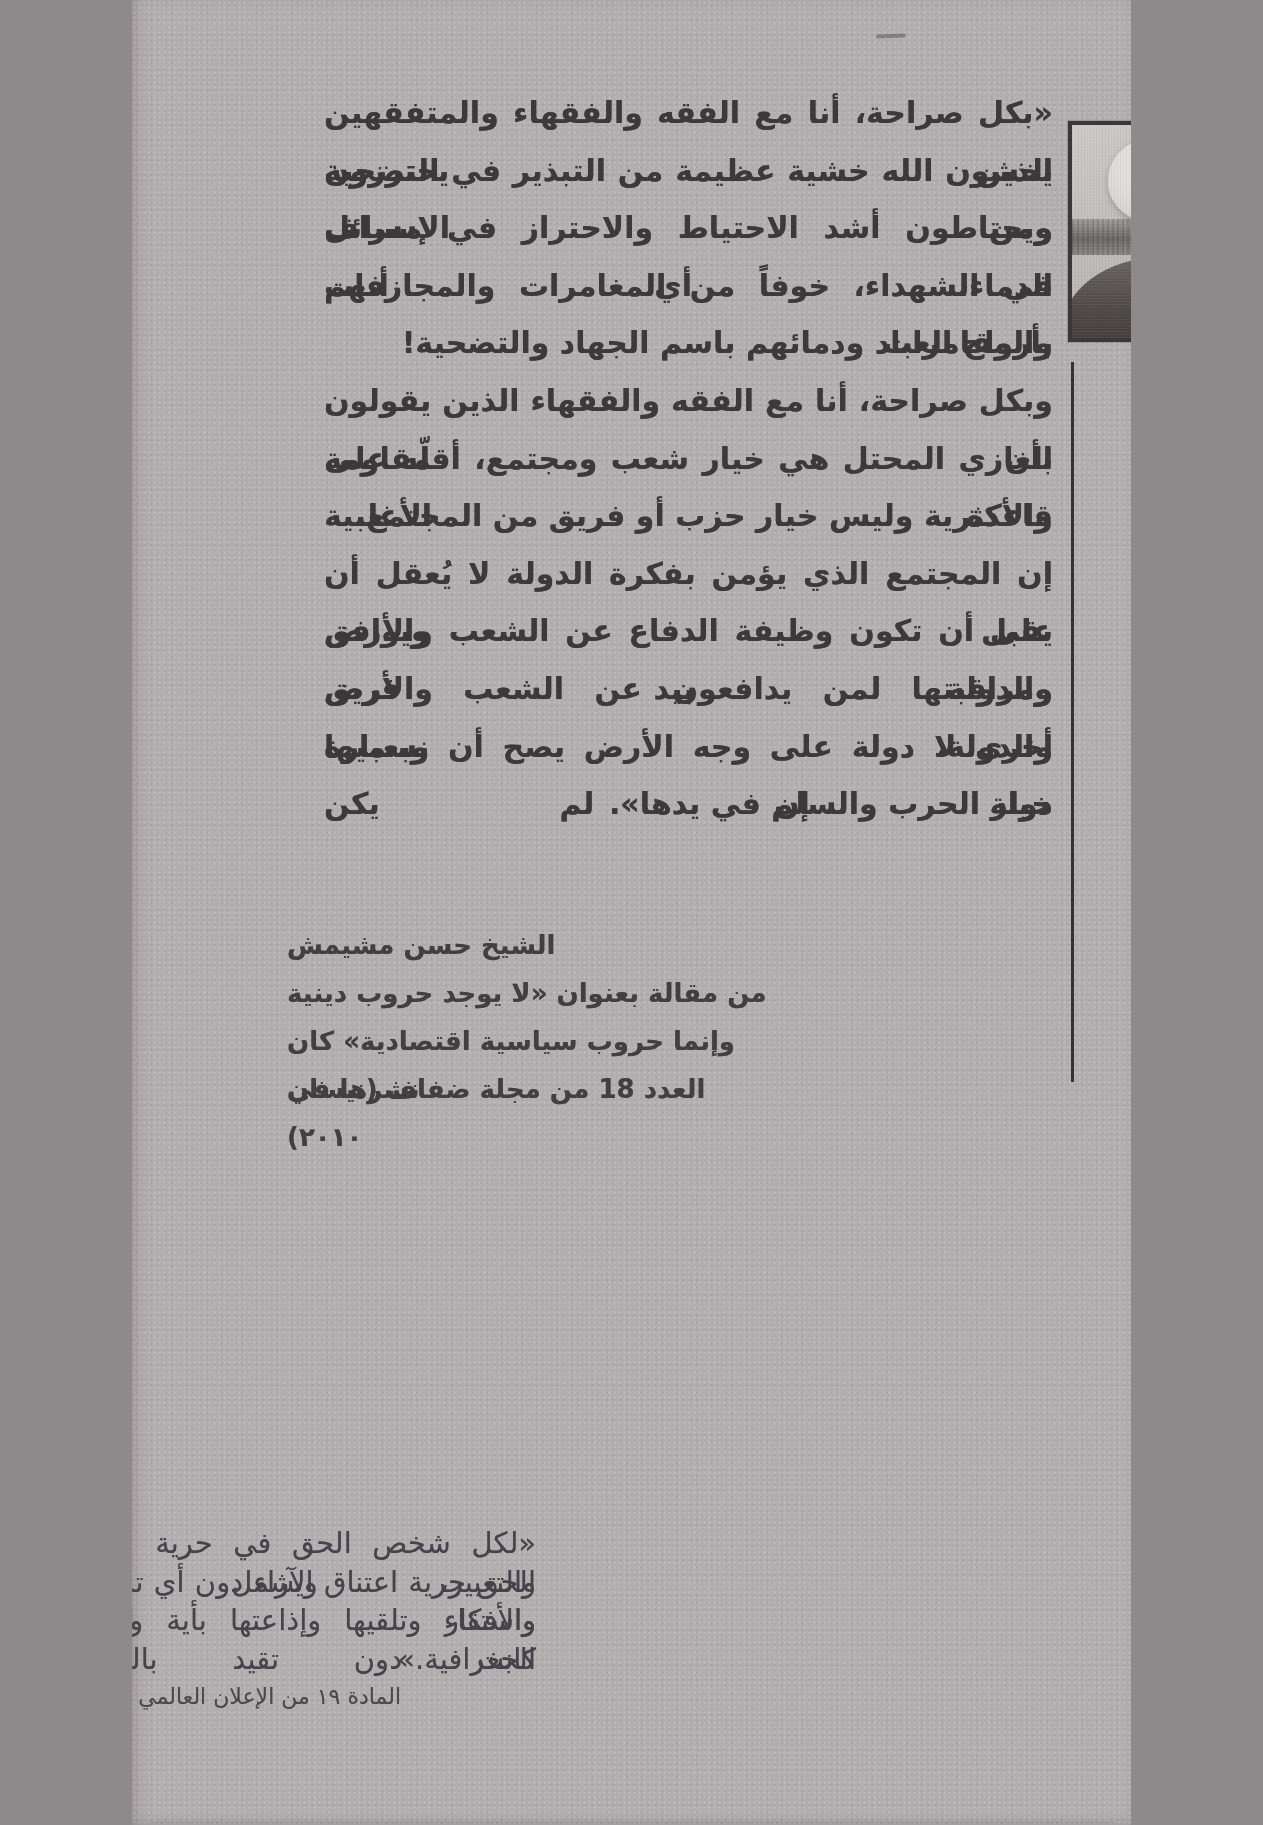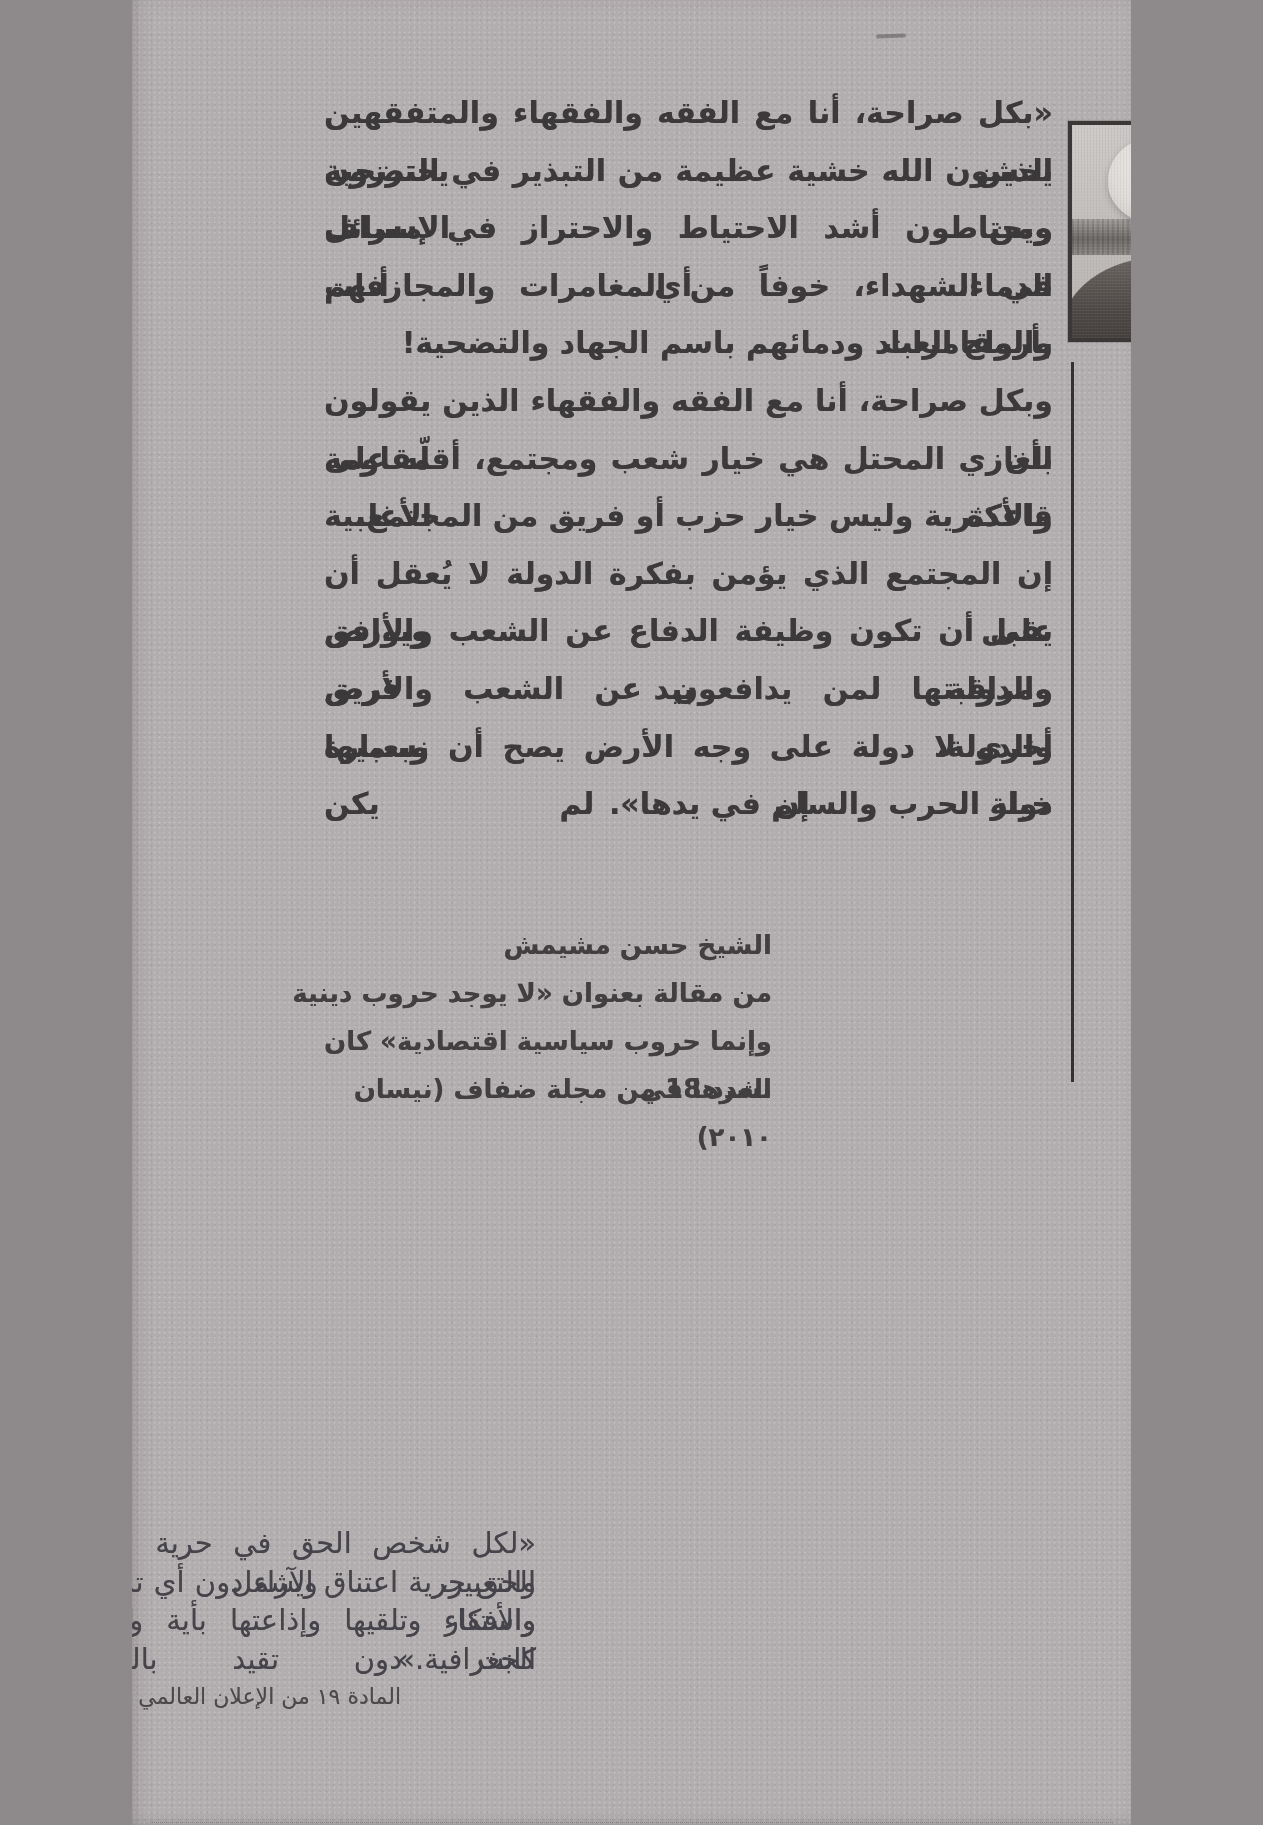--- a/index.html
+++ b/index.html
@@ -119,21 +119,21 @@
   }
   .main-quote .line {
     height: 57.6px; line-height: 57.6px;
     text-align: justify; text-align-last: justify;
   }
   .main-quote .line.p-end { text-align: left; text-align-last: right; }
 
   
   .attribution {
     position: absolute; top: 921px; left: 155px; width: 485px;
-    direction: rtl; text-align: right;
+    direction: rtl; text-align: left;
     font-size: 26px; font-weight: bold; color: #413f40;
     text-shadow: 0 0 0.6px rgba(65,63,64,0.6);
   }
   .attribution .line { height: 48px; line-height: 48px; }
 
   
   .footer-quote {
     position: absolute; top: 1524px; right: 595px; width: 465px;
     direction: rtl; font-size: 29px; font-weight: normal; color: #46444b;
     text-shadow: 0 0 0.5px rgba(70,68,75,0.55);

